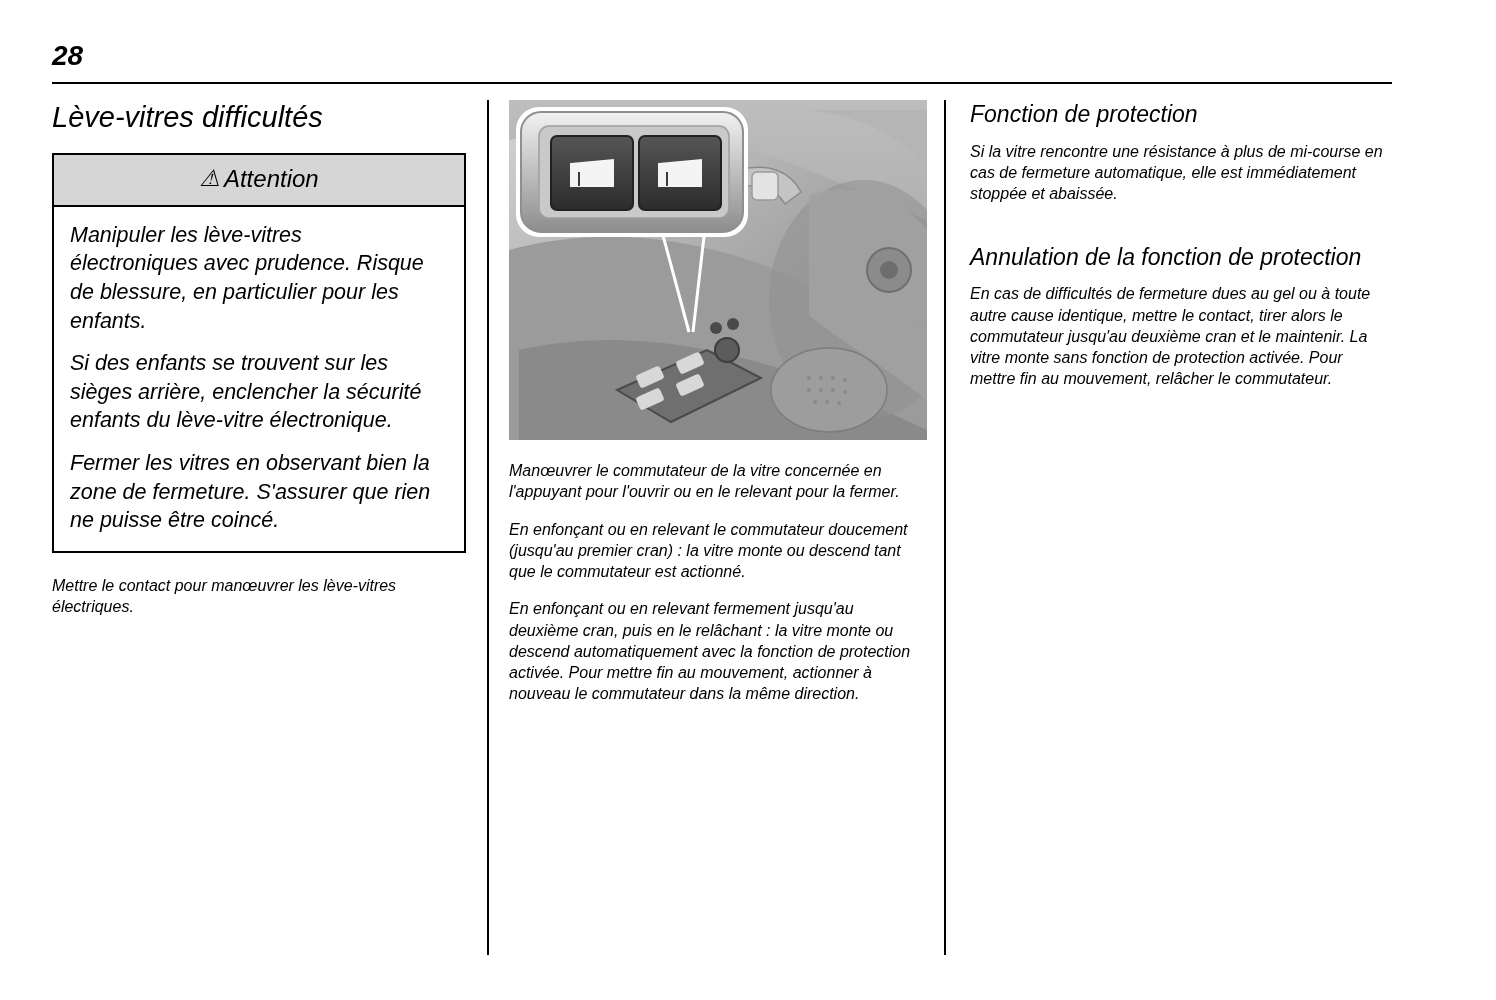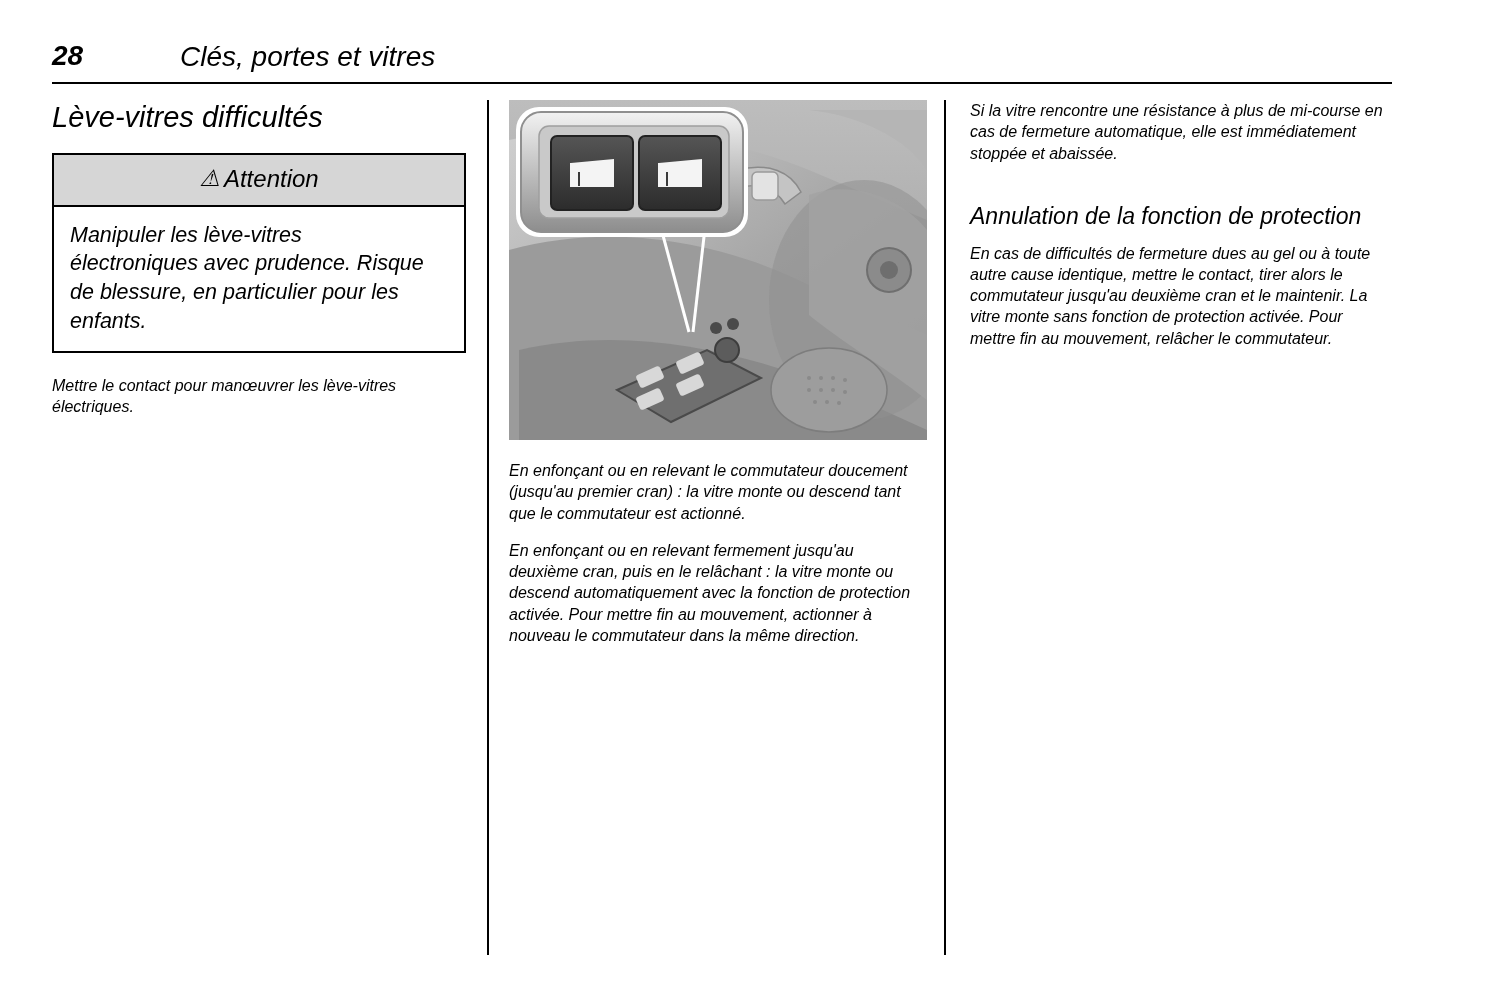--- a/index.html
+++ b/index.html
@@ -140,37 +140,38 @@
 
   
 </style>
 </head>
 <body>
 
 <div class="page">
 
   <div class="page-header">
     <div class="page-number">28</div>
-    <div class="header-title">Clés, portes et vitres</div>
   </div>
   <div class="header-rule"></div>
 
   <div class="col-divider div-1"></div>
   <div class="col-divider div-2"></div>
 
   <div class="col col-1">
     <h1 class="section-title">Lève-vitres difficultés</h1>
 
     <div class="warning-box">
       <div class="warning-head">
         <span class="warn-icon">⚠</span>
         <span>Attention</span>
       </div>
       <div class="warning-body">
         <p>Manipuler les lève-vitres électroniques avec prudence. Risque de blessure, en particulier pour les enfants.</p>
+        <p>Si des enfants se trouvent sur les sièges arrière, enclencher la sécurité enfants du lève-vitre électronique.</p>
+        <p>Fermer les vitres en observant bien la zone de fermeture. S'assurer que rien ne puisse être coincé.</p>
       </div>
     </div>
 
     <p class="body-text">Mettre le contact pour manœuvrer les lève-vitres électriques.</p>
   </div>
 
   <div class="col col-2">
 
     <div class="figure">
       <svg width="418" height="340" viewBox="0 0 418 340" xmlns="http://www.w3.org/2000/svg">
@@ -246,24 +247,26 @@
         <rect x="42" y="36" width="82" height="74" rx="6" fill="url(#gdark)" stroke="#222" stroke-width="2"></rect>
         <rect x="130" y="36" width="82" height="74" rx="6" fill="url(#gdark)" stroke="#222" stroke-width="2"></rect>
 
         <path d="M62,64 L104,60 L104,86 L62,86 Z" fill="#f4f4f4" stroke="#f4f4f4" stroke-width="2"></path>
         <path d="M150,64 L192,60 L192,86 L150,86 Z" fill="#f4f4f4" stroke="#f4f4f4" stroke-width="2"></path>
         <path d="M70,86 L70,72" stroke="#3a3a3a" stroke-width="2"></path>
         <path d="M158,86 L158,72" stroke="#3a3a3a" stroke-width="2"></path>
       </svg>
     </div>
 
+    <p class="body-text">Manœuvrer le commutateur de la vitre concernée en l'appuyant pour l'ouvrir ou en le relevant pour la fermer.</p>
     <p class="body-text">En enfonçant ou en relevant le commutateur doucement (jusqu'au premier cran) : la vitre monte ou descend tant que le commutateur est actionné.</p>
     <p class="body-text">En enfonçant ou en relevant fermement jusqu'au deuxième cran, puis en le relâchant : la vitre monte ou descend automatiquement avec la fonction de protection activée. Pour mettre fin au mouvement, actionner à nouveau le commutateur dans la même direction.</p>
   </div>
 
   <div class="col col-3">
+    <h2 class="sub-title">Fonction de protection</h2>
     <p class="body-text">Si la vitre rencontre une résistance à plus de mi-course en cas de fermeture automatique, elle est immédiatement stoppée et abaissée.</p>
 
     <h2 class="sub-title spaced">Annulation de la fonction de protection</h2>
     <p class="body-text">En cas de difficultés de fermeture dues au gel ou à toute autre cause identique, mettre le contact, tirer alors le commutateur jusqu'au deuxième cran et le maintenir. La vitre monte sans fonction de protection activée. Pour mettre fin au mouvement, relâcher le commutateur.</p>
   </div>
 
 </div>
 
 </body></html>

